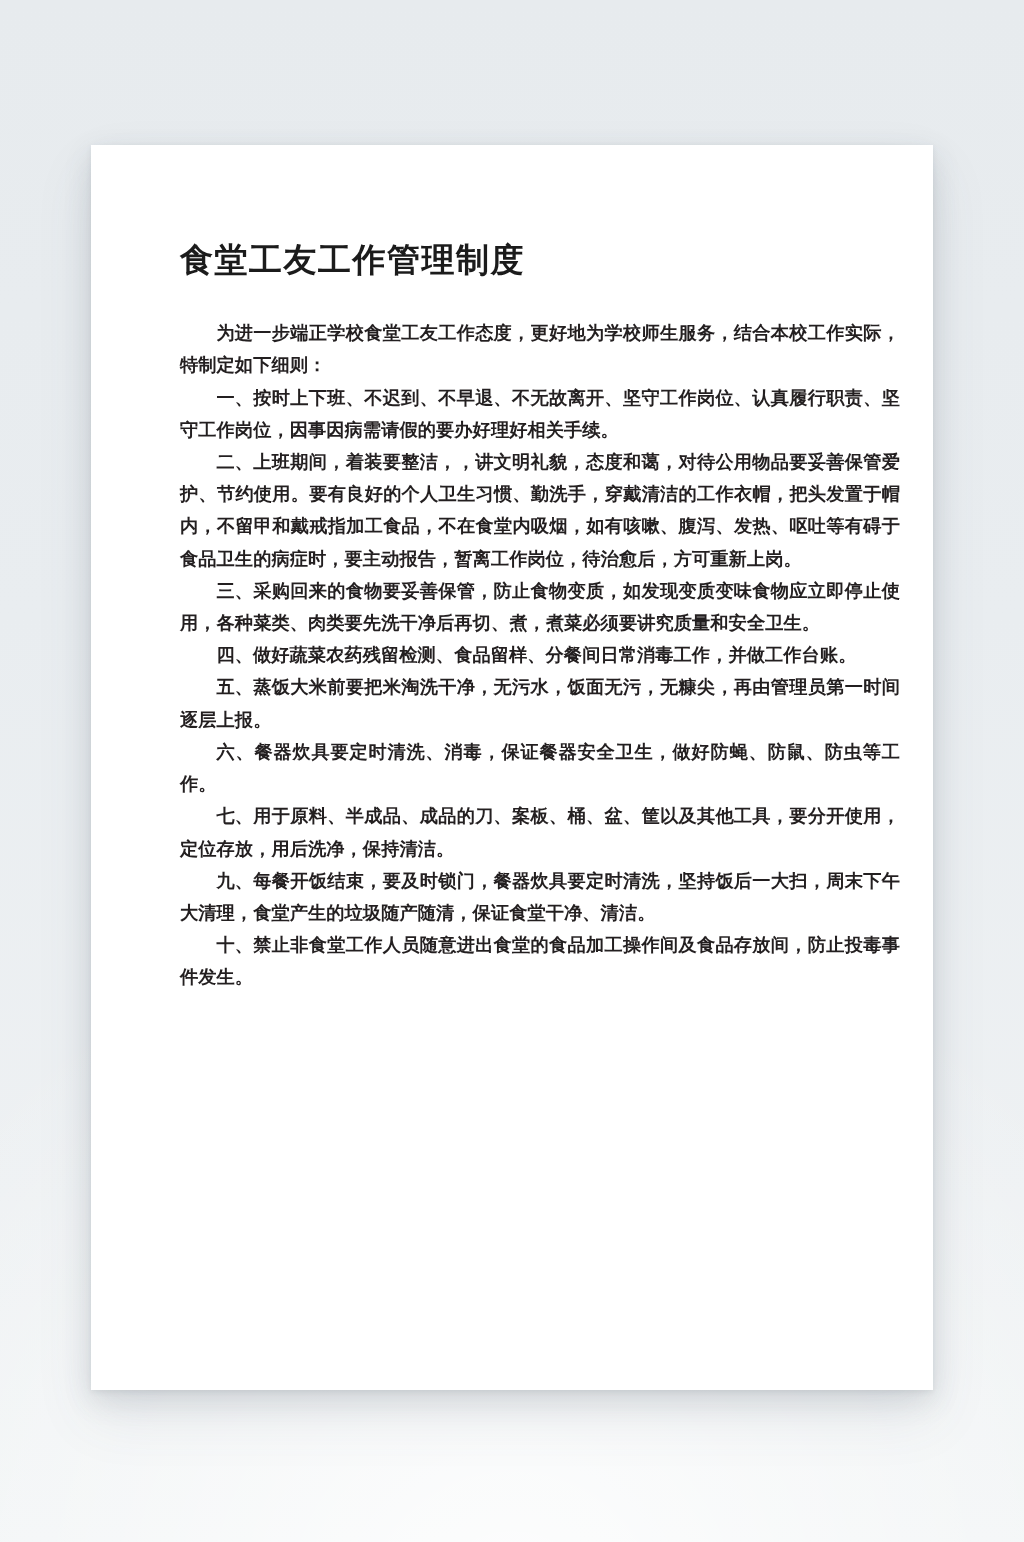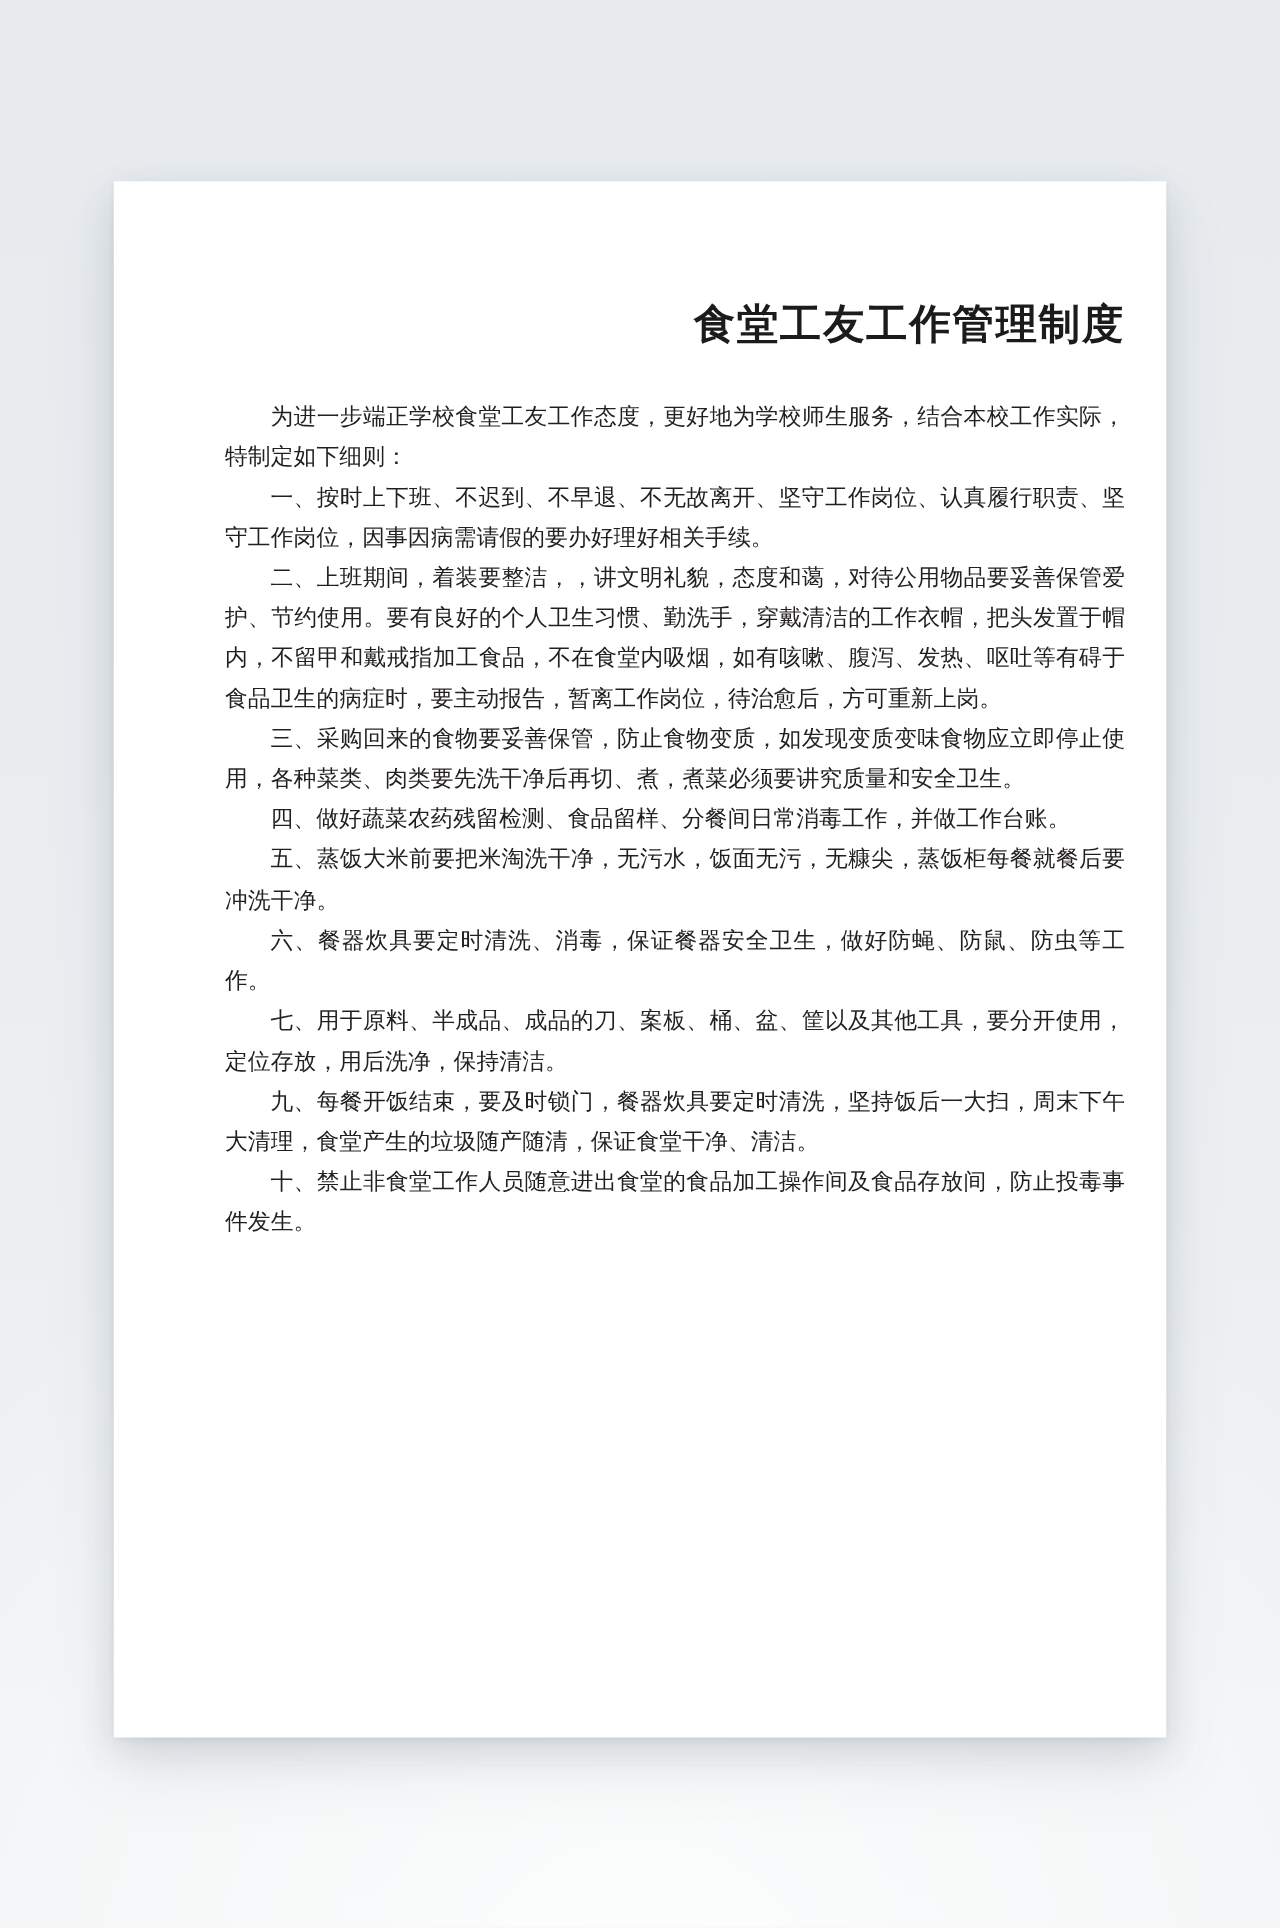--- a/index.html
+++ b/index.html
@@ -49,21 +49,21 @@
   .doc-body {
     position: absolute;
     left: 89px;
     right: 33px;
     top: 0;
   }
 
   .doc-title {
     margin: 0;
     padding: 0;
-    text-align: right;
+    text-align: left;
     font-size: 33px;
     font-weight: 700;
     line-height: 1.25;
     letter-spacing: 1.5px;
     color: #1b1b1b;
     padding-top: 95px;
     padding-bottom: 0;
     font-family: "Liberation Serif", "DejaVu Serif", serif;
   }
 
@@ -73,41 +73,42 @@
     margin: 0;
     padding: 0;
     font-size: 18.2px;
     line-height: 32.2px;
     color: #231f20;
     text-align: justify;
     text-justify: inter-ideograph;
     text-indent: 2em;
     letter-spacing: 0.1px;
     word-break: break-all;
+    font-weight: bold;
   }
 </style>
 </head>
 <body>
 
 <div class="backdrop"></div>
 
 <div class="page-wrap">
   <div class="page">
     <div class="doc-body">
 
       <h1 class="doc-title">食堂工友工作管理制度</h1>
 
       <div class="title-spacer"></div>
 
       <p class="para">为进一步端正学校食堂工友工作态度，更好地为学校师生服务，结合本校工作实际，特制定如下细则：</p>
       <p class="para">一、按时上下班、不迟到、不早退、不无故离开、坚守工作岗位、认真履行职责、坚守工作岗位，因事因病需请假的要办好理好相关手续。</p>
       <p class="para">二、上班期间，着装要整洁，，讲文明礼貌，态度和蔼，对待公用物品要妥善保管爱护、节约使用。要有良好的个人卫生习惯、勤洗手，穿戴清洁的工作衣帽，把头发置于帽内，不留甲和戴戒指加工食品，不在食堂内吸烟，如有咳嗽、腹泻、发热、呕吐等有碍于食品卫生的病症时，要主动报告，暂离工作岗位，待治愈后，方可重新上岗。</p>
       <p class="para">三、采购回来的食物要妥善保管，防止食物变质，如发现变质变味食物应立即停止使用，各种菜类、肉类要先洗干净后再切、煮，煮菜必须要讲究质量和安全卫生。</p>
       <p class="para">四、做好蔬菜农药残留检测、食品留样、分餐间日常消毒工作，并做工作台账。</p>
-      <p class="para">五、蒸饭大米前要把米淘洗干净，无污水，饭面无污，无糠尖，蒸饭柜每餐就餐后要冲洗干净。</p>
+      <p class="para">五、蒸饭大米前要把米淘洗干净，无污水，饭面无污，无糠尖，再由管理员第一时间逐层上报。</p>
       <p class="para">六、餐器炊具要定时清洗、消毒，保证餐器安全卫生，做好防蝇、防鼠、防虫等工作。</p>
       <p class="para">七、用于原料、半成品、成品的刀、案板、桶、盆、筐以及其他工具，要分开使用，定位存放，用后洗净，保持清洁。</p>
       <p class="para">九、每餐开饭结束，要及时锁门，餐器炊具要定时清洗，坚持饭后一大扫，周末下午大清理，食堂产生的垃圾随产随清，保证食堂干净、清洁。</p>
       <p class="para">十、禁止非食堂工作人员随意进出食堂的食品加工操作间及食品存放间，防止投毒事件发生。</p>
 
     </div>
   </div>
 </div>
 
 </body></html>

